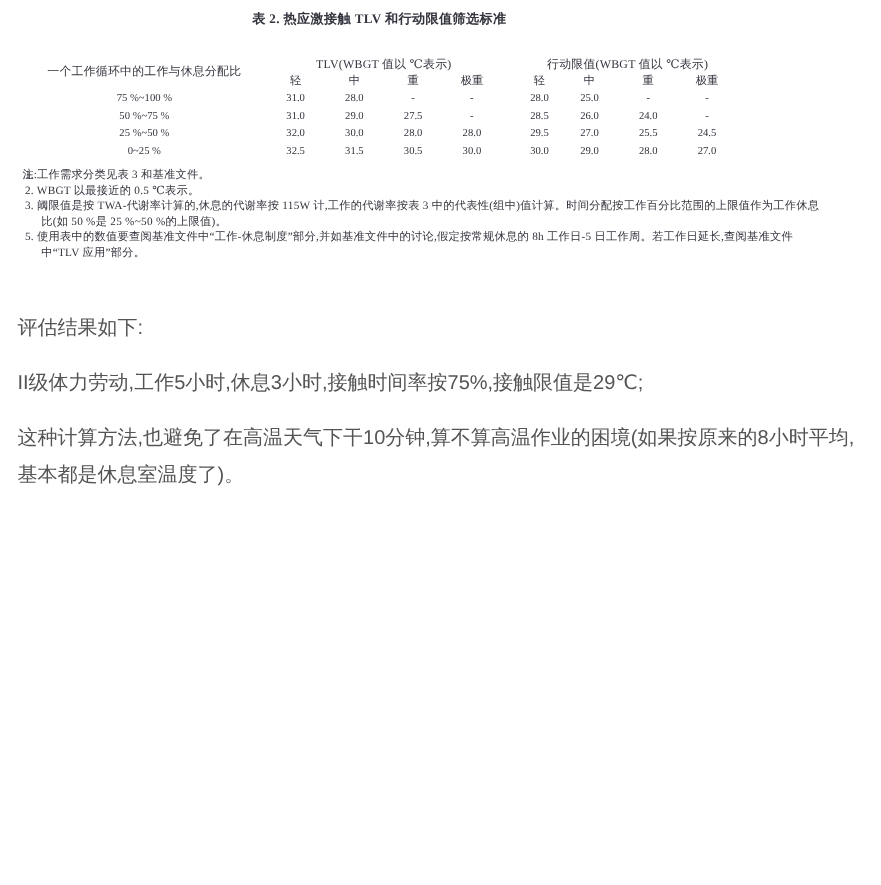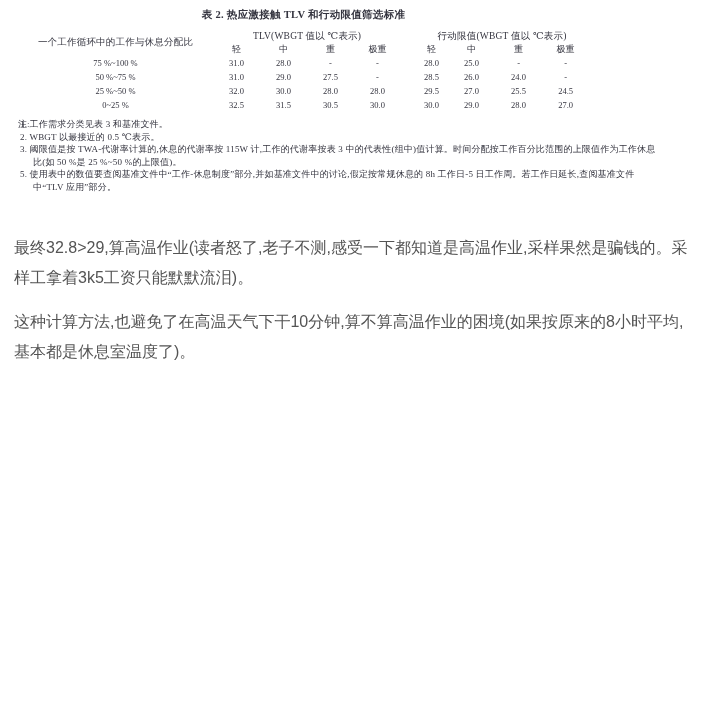--- a/index.html
+++ b/index.html
@@ -2,21 +2,21 @@
 <html><head>
 <meta charset="utf-8">
 <style>
   html,body{margin:0;padding:0;background:#ffffff;}
   body{width:705px;height:708px;overflow:hidden;font-family:"Liberation Sans","DejaVu Sans",sans-serif;}
 
   
   .scan{margin:8px 0 0 18px;width:660px;color:#34343f;
         font-family:"Liberation Serif","DejaVu Serif",serif;}
   .scan-title{width:571px;text-align:center;font-size:10.5px;font-weight:600;
-              letter-spacing:.3px;margin-bottom:7px;}
+              letter-spacing:.3px;margin-bottom:22px;}
   table.tlv{border-collapse:collapse;table-layout:fixed;width:571px;}
   table.tlv th,table.tlv td{font-weight:normal;text-align:center;padding:0;}
   .rowhead{font-size:9.5px;letter-spacing:.2px;}
   .group{font-size:9.5px;height:14px;letter-spacing:.2px;}
   .sub{font-size:9px;height:13px;}
   table.tlv td{font-size:8.5px;height:14px;}
   .g2{padding-left:14px !important;}
 
   .notes{position:relative;margin-top:6px;width:640px;}
   .notes-label{position:absolute;left:0;top:0;font-size:9px;line-height:12.5px;}
@@ -117,15 +117,16 @@
     <div class="notes-list">
         <div class="note">1. 工作需求分类见表 3 和基准文件。</div>
         <div class="note">2. WBGT 以最接近的 0.5 ℃表示。</div>
         <div class="note">3. 阈限值是按 TWA-代谢率计算的,休息的代谢率按 115W 计,工作的代谢率按表 3 中的代表性(组中)值计算。时间分配按工作百分比范围的上限值作为工作休息比(如 50 %是 25 %~50 %的上限值)。</div>
         <div class="note">5. 使用表中的数值要查阅基准文件中“工作-休息制度”部分,并如基准文件中的讨论,假定按常规休息的 8h 工作日-5 日工作周。若工作日延长,查阅基准文件中“TLV 应用”部分。</div>
       </div>
   </div>
 </div>
 
 <div class="article">
-    <p>最终32.8&gt;29,算高温作业(读者怒了,老子不测,感受一下都知道是高温作业,采样果然是骗钱的。采样工拿着3k5工资只能默默流泪)。</p>
+    <p>评估结果如下:</p>
+    <p>II级体力劳动,工作5小时,休息3小时,接触时间率按75%,接触限值是29℃;</p>
     <p>这种计算方法,也避免了在高温天气下干10分钟,算不算高温作业的困境(如果按原来的8小时平均,基本都是休息室温度了)。</p>
   </div>
 
 </body></html>

